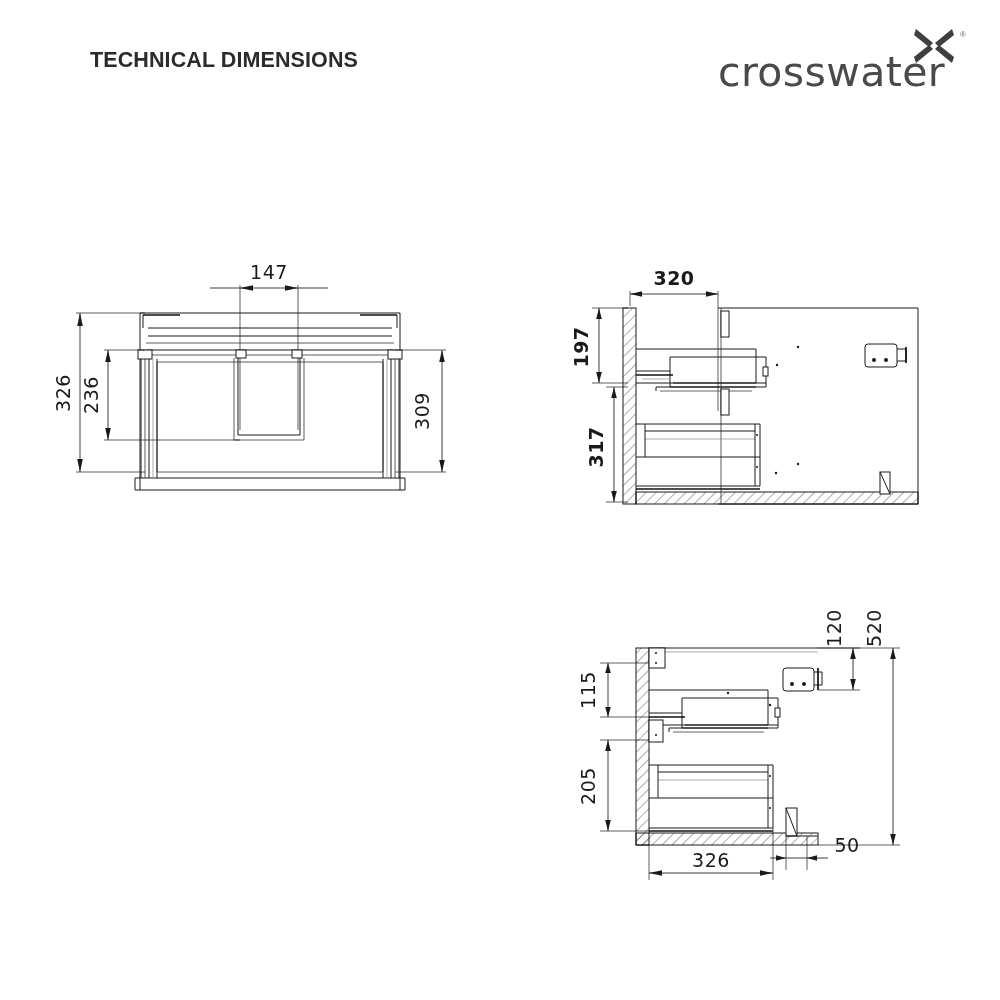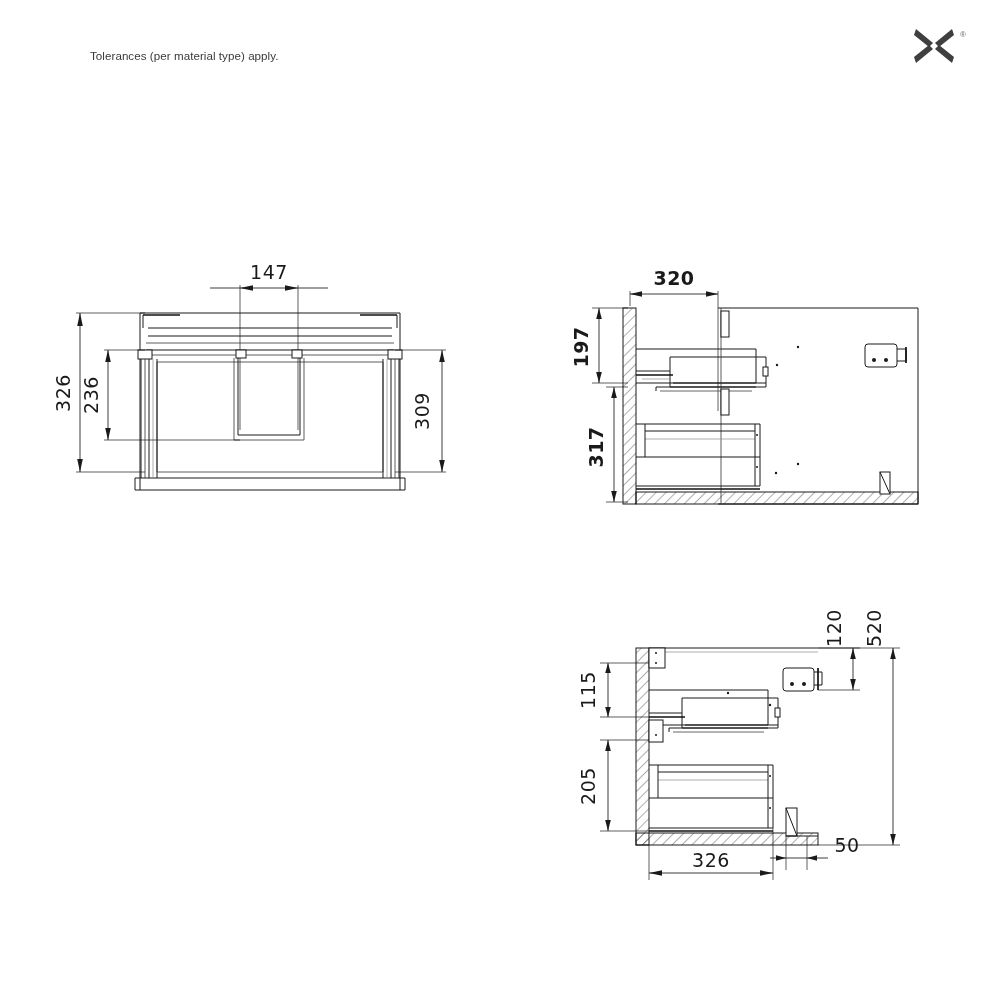--- a/index.html
+++ b/index.html
@@ -106,24 +106,25 @@
     fill: #1a1a1a;
     letter-spacing: 0.5px;
   }
 </style>
 </head>
 <body>
 
 <div id="page">
 
   <div id="header-block">
-    <p class="doc-note">Tolerances (per material type) apply.</p>
+    <h1 id="doc-title">TECHNICAL DIMENSIONS</h1>
   </div>
 
   <div id="logo-block">
+    <div id="logo-wordmark">crosswater</div>
     <div id="logo-mark">
       <svg width="40" height="40" viewBox="0 0 40 40">
 
         <polygon points="2,3 19,17 15,21 0,9" fill="#3f3f3f"></polygon>
         <polygon points="38,3 21,17 25,21 40,9" fill="#3f3f3f"></polygon>
         <polygon points="2,37 19,23 15,19 0,31" fill="#3f3f3f"></polygon>
         <polygon points="38,37 21,23 25,19 40,31" fill="#3f3f3f"></polygon>
       </svg>
     </div>
     <div id="logo-reg">®</div>

